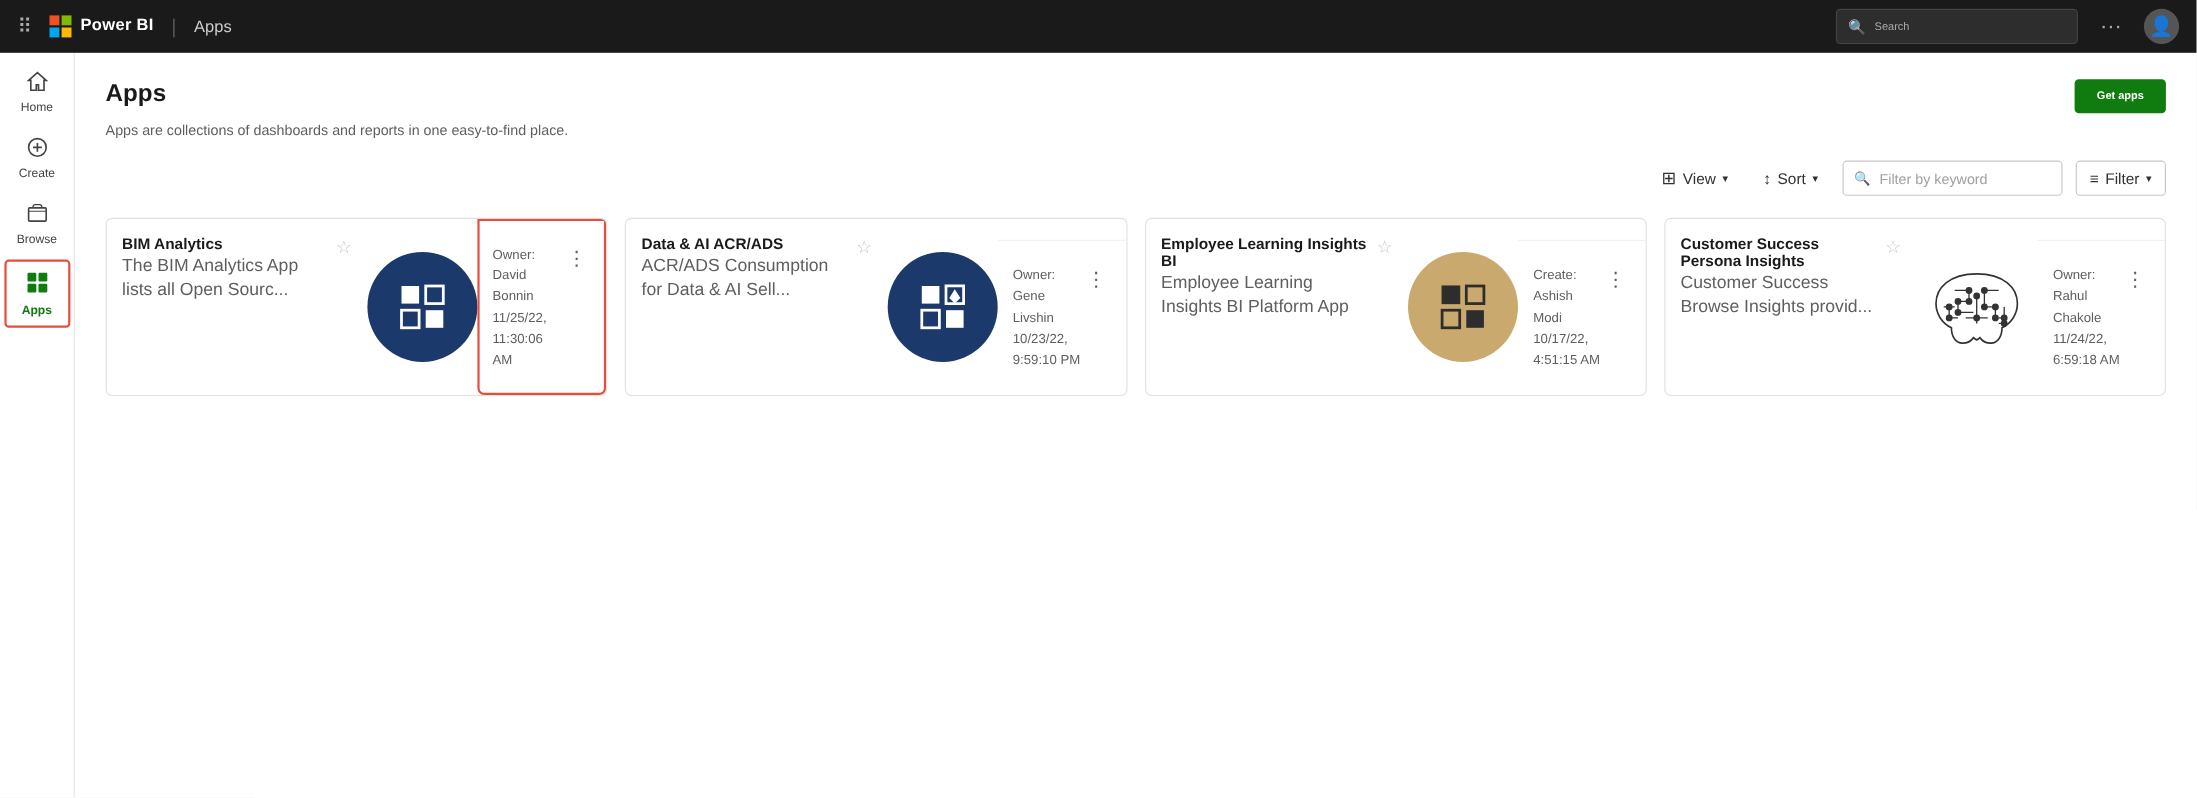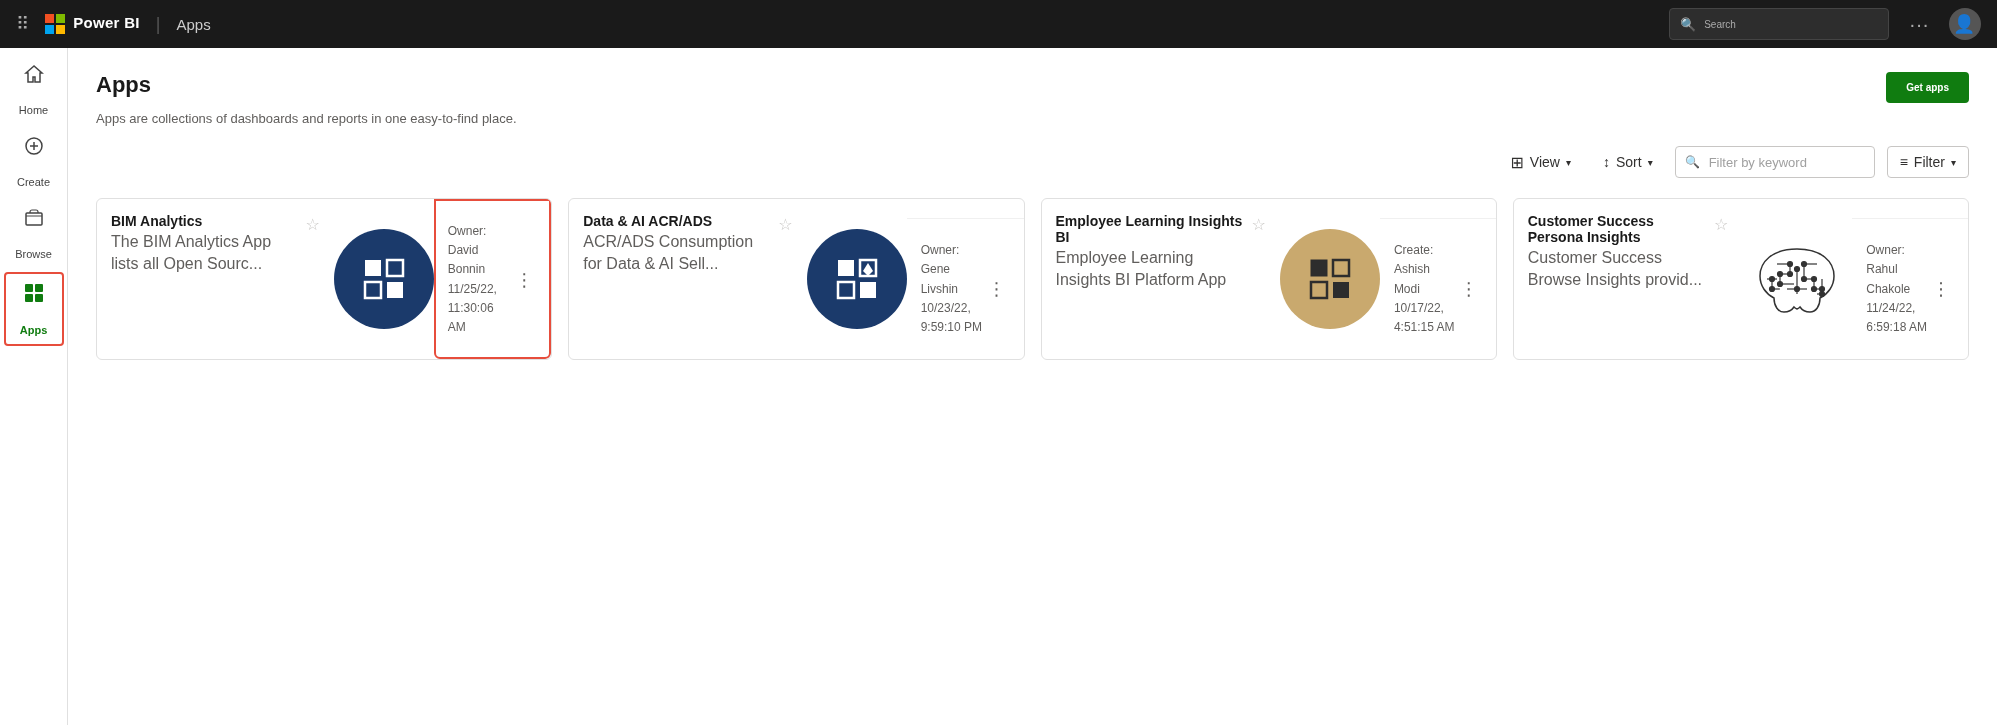--- a/index.html
+++ b/index.html
@@ -66,21 +66,21 @@
       flex-shrink: 0;
     }
     .sidebar-item {
       display: flex;
       flex-direction: column;
       align-items: center;
       padding: 8px 6px;
       border-radius: 4px;
       cursor: pointer;
       width: 60px;
-      gap: 15px;
+      gap: 3px;
       position: relative;
     }
     .sidebar-item.active {
       border: 2px solid #e74d3c;
       background: #fff;
     }
     .sidebar-item-icon { font-size: 18px; color: #444; }
     .sidebar-item-label { font-size: 11px; color: #444; text-align: center; }
     .sidebar-item.active .sidebar-item-icon { color: #107c10; }
     .sidebar-item.active .sidebar-item-label { color: #107c10; font-weight: 600; }
@@ -201,21 +201,21 @@
       border-radius: 50%;
       display: flex;
       align-items: center;
       justify-content: center;
     }
     .app-circle-icon.dark-blue { background: #1b3a6b; }
     .app-circle-icon.gold { background: #c9a96e; }
     .app-card-footer {
       padding: 22px 14px;
       display: flex;
-      align-items: center;
+      align-items: flex-start;
       justify-content: space-between;
       border-top: 1px solid #f0f0f0;
       margin-top: auto;
     }
     .app-owner { font-size: 12px; color: #605e5c; line-height: 1.6; }
     .app-more-btn {
       background: none;
       border: none;
       cursor: pointer;
       color: #605e5c;

